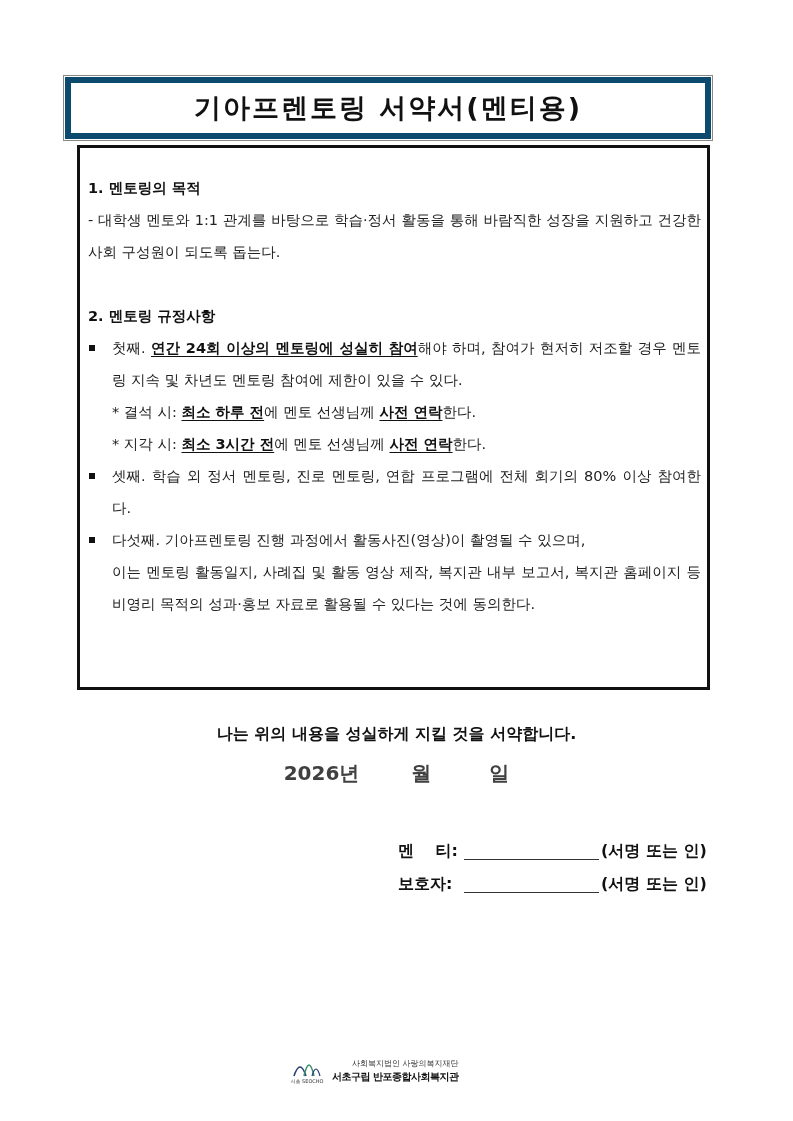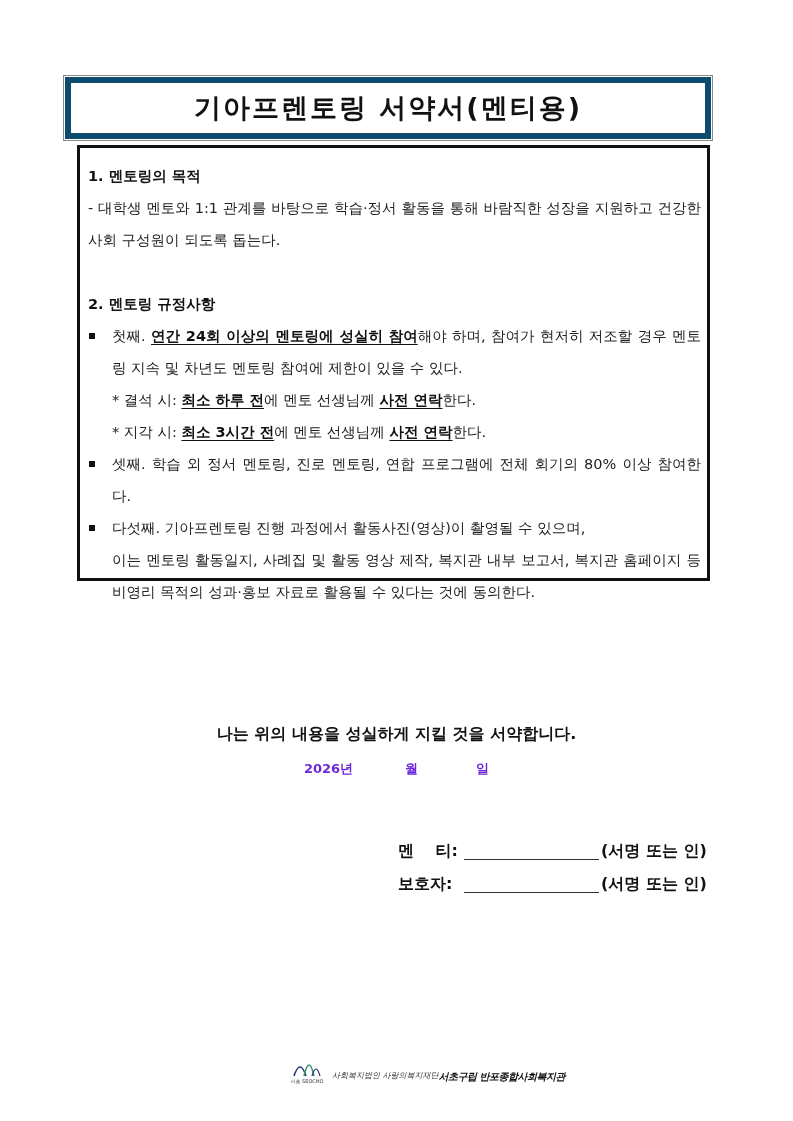--- a/index.html
+++ b/index.html
@@ -1,36 +1,36 @@
 <!DOCTYPE html>
 <html><head>
 <meta charset="utf-8">
 <style>
   html, body { margin:0; padding:0; background:#ffffff; }
   body { width:793px; height:1121px; position:relative; font-family:"DejaVu Sans","Liberation Sans",sans-serif; color:#222; overflow:hidden; }
   .title-box { position:absolute; left:65px; top:77px; width:634px; height:50px; border:6px solid #0c4a6e; box-shadow:0 0 0 1px #fff, 0 0 0 2px #888; display:flex; align-items:center; justify-content:center; }
   .title-box h1 { margin:0; font-size:27px; font-weight:bold; letter-spacing:2px; color:#111; }
-  .main-box { position:absolute; left:77px; top:145px; width:633px; height:436px; border:3px solid #111; box-sizing:border-box; padding:12px 6px 0 8px; font-size:14.5px; line-height:32px; }
+  .main-box { position:absolute; left:77px; top:145px; width:633px; height:545px; border:3px solid #111; box-sizing:border-box; padding:24px 6px 0 8px; font-size:14.5px; line-height:32px; }
   .sec-title { font-weight:bold; color:#111; font-size:14.5px; }
   .para { text-align:justify; text-align-last:left; }
   .gap { height:32px; }
   .bullet { position:relative; padding-left:24px; text-align:justify; }
   .bullet .sq { position:absolute; left:1px; top:13px; width:6px; height:6px; background:#111; }
   .sub { padding-left:24px; }
   .u { font-weight:bold; text-decoration:underline; color:#111; text-underline-offset:3px;text-align:right; }
   .pledge { position:absolute; left:0; width:793px; text-align:center; font-weight:bold; font-size:16px; color:#111; top:724px; }
-  .date { position:absolute; top:760px; left:0; width:793px; text-align:center; font-weight:bold; font-size:13px; color:#6d28d9; }
+  .date { position:absolute; top:760px; left:0; width:793px; text-align:center; font-weight:bold; font-size:20px; color:#404040; }
   .date span { display:inline-block; }
   .sig { position:absolute; left:398px; font-weight:bold; font-size:16px; color:#111; display:flex; align-items:center; }
   .sig .lbl { width:60px; display:flex; justify-content:space-between; }
   .sig .line { display:inline-block; width:135px; border-bottom:1.5px solid #333; height:16px; margin:0 2px 0 6px; }
   .footer { position:absolute; top:1052px; left:290px; display:flex; align-items:flex-end; }
   .logo { width:32px; height:32px; position:relative; margin-right:10px; }
   .logo .tx { position:absolute; bottom:0; left:0; width:34px; font-size:5px; color:#333; text-align:center; white-space:nowrap; }
-  .org { display:flex; flex-direction:row;font-style:italic; }
+  .org { display:flex; flex-direction:column; }
   .org .small { font-size:8px; color:#333; text-align:right; margin-bottom:1px; }
   .org .big { font-size:10px; font-weight:bold; color:#111; letter-spacing:-0.5px; }
 </style>
 </head>
 <body>
 
 <div class="title-box">
   <h1>기아프렌토링 서약서(멘티용)</h1>
 </div>
 

